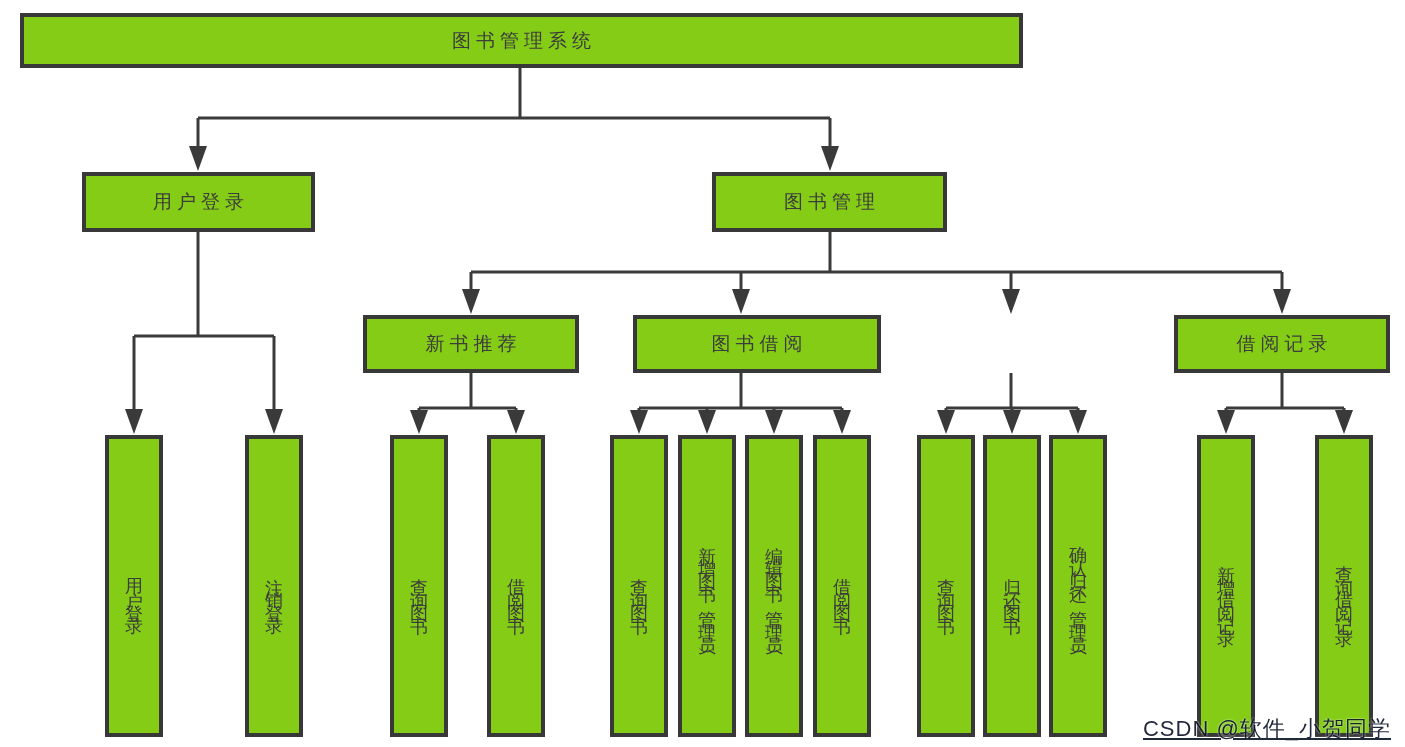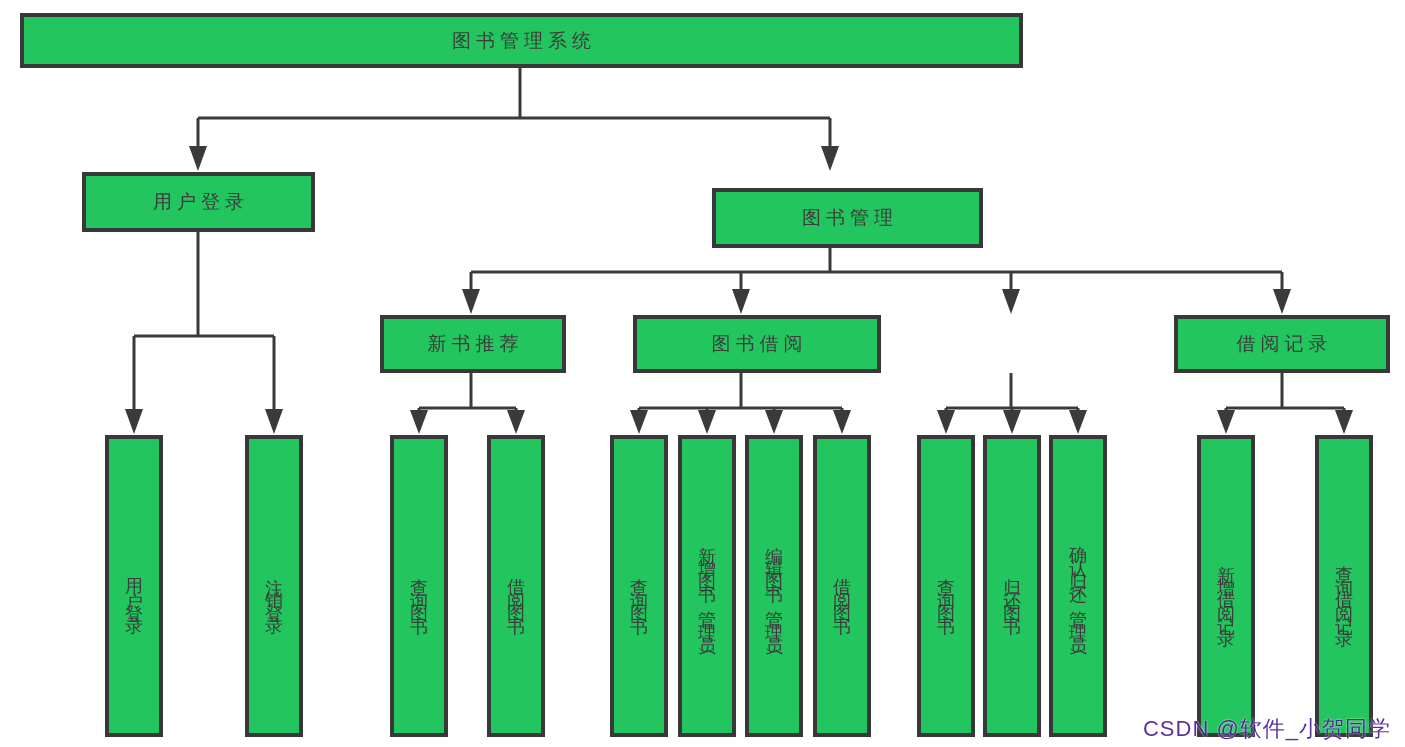--- a/index.html
+++ b/index.html
@@ -4,33 +4,34 @@
 <style>
   html,body{margin:0;padding:0;background:#fff;}
   .stage{
     position:relative;width:1405px;height:747px;background:#ffffff;
     font-family:"Liberation Sans","DejaVu Sans",sans-serif;overflow:hidden;
   }
   svg.connectors{position:absolute;left:0;top:0;width:1405px;height:747px;}
   svg.connectors line{stroke:#3a3a3a;stroke-width:3;}
   svg.connectors polygon{fill:#3a3a3a;stroke:none;}
   .box{
-    position:absolute;box-sizing:border-box;border:4px solid #383838;background:#22c55e;
+    position:absolute;box-sizing:border-box;border:4px solid #383838;background:#84cc16;
     display:flex;align-items:center;justify-content:center;color:#3c3c3c;z-index:2;
   }
   .box .label{white-space:nowrap;}
   .box.h .label{font-size:19px;letter-spacing:5px;padding-left:5px;}
   .box.v .label{
     writing-mode:vertical-rl;text-orientation:mixed;
     font-size:18px;letter-spacing:13px;line-height:1;padding-top:8px;white-space:normal;
   }
   .watermark{
     position:absolute;right:14px;bottom:3px;z-index:5;
-    font-size:22px;color:#4c1d95;letter-spacing:1px;opacity:0.92;
+    font-size:22px;color:#0f172a;letter-spacing:1px;opacity:0.92;
     text-shadow:0 0 2px #ffffff;
+    text-decoration:underline;
   }
 </style>
 </head>
 <body>
 
 <div class="stage">
 
   <svg class="connectors" viewBox="0 0 1405 747">
 
     <g>
@@ -107,25 +108,25 @@
     </g>
   </svg>
 
   <div class="box h" style="left:20px;top:13px;width:1003px;height:55px">
     <span class="label">图书管理系统</span>
   </div>
 
   <div class="box h" style="left:82px;top:172px;width:233px;height:60px">
     <span class="label">用户登录</span>
   </div>
-  <div class="box h" style="left:712px;top:188px;width:271px;height:60px">
+  <div class="box h" style="left:712px;top:172px;width:235px;height:60px">
     <span class="label">图书管理</span>
   </div>
 
-  <div class="box h" style="left:380px;top:315px;width:186px;height:58px">
+  <div class="box h" style="left:363px;top:315px;width:216px;height:58px">
     <span class="label">新书推荐</span>
   </div>
   <div class="box h" style="left:633px;top:315px;width:248px;height:58px">
     <span class="label">图书借阅</span>
   </div>
   <div class="box h" style="left:1174px;top:315px;width:216px;height:58px">
     <span class="label">借阅记录</span>
   </div>
 
   <div class="box v" style="left:105px;top:435px;width:58px;height:302px">

